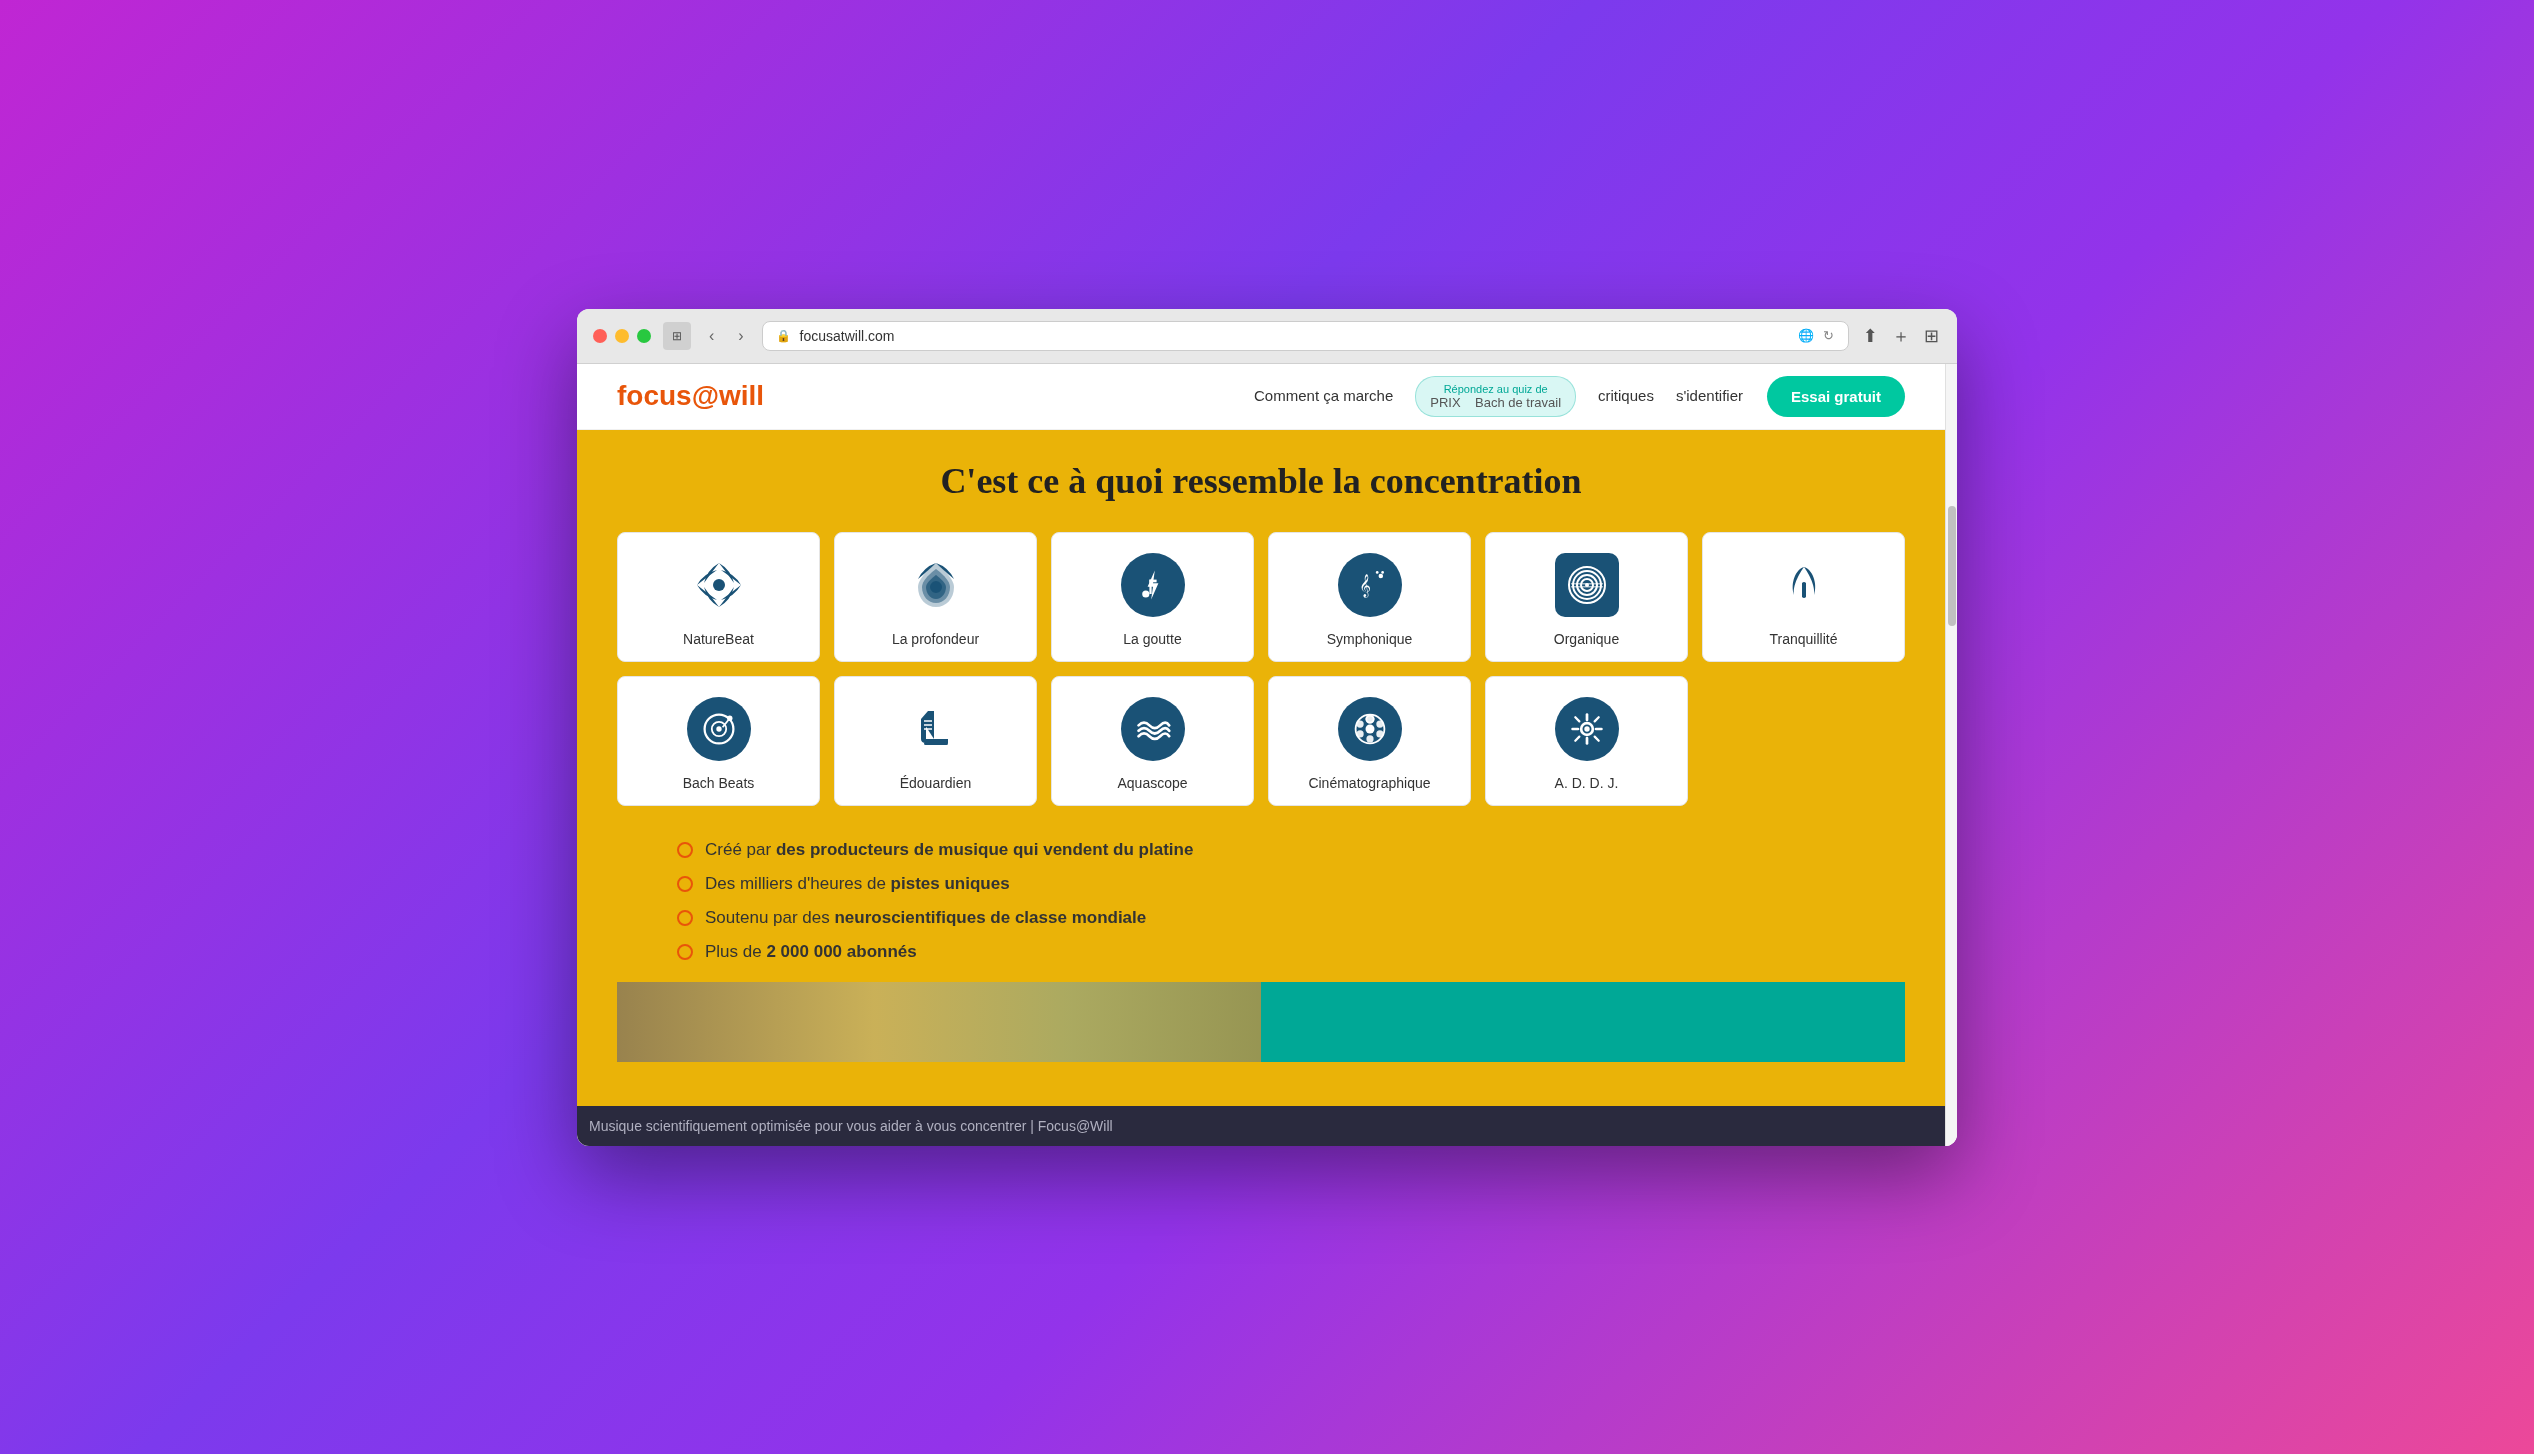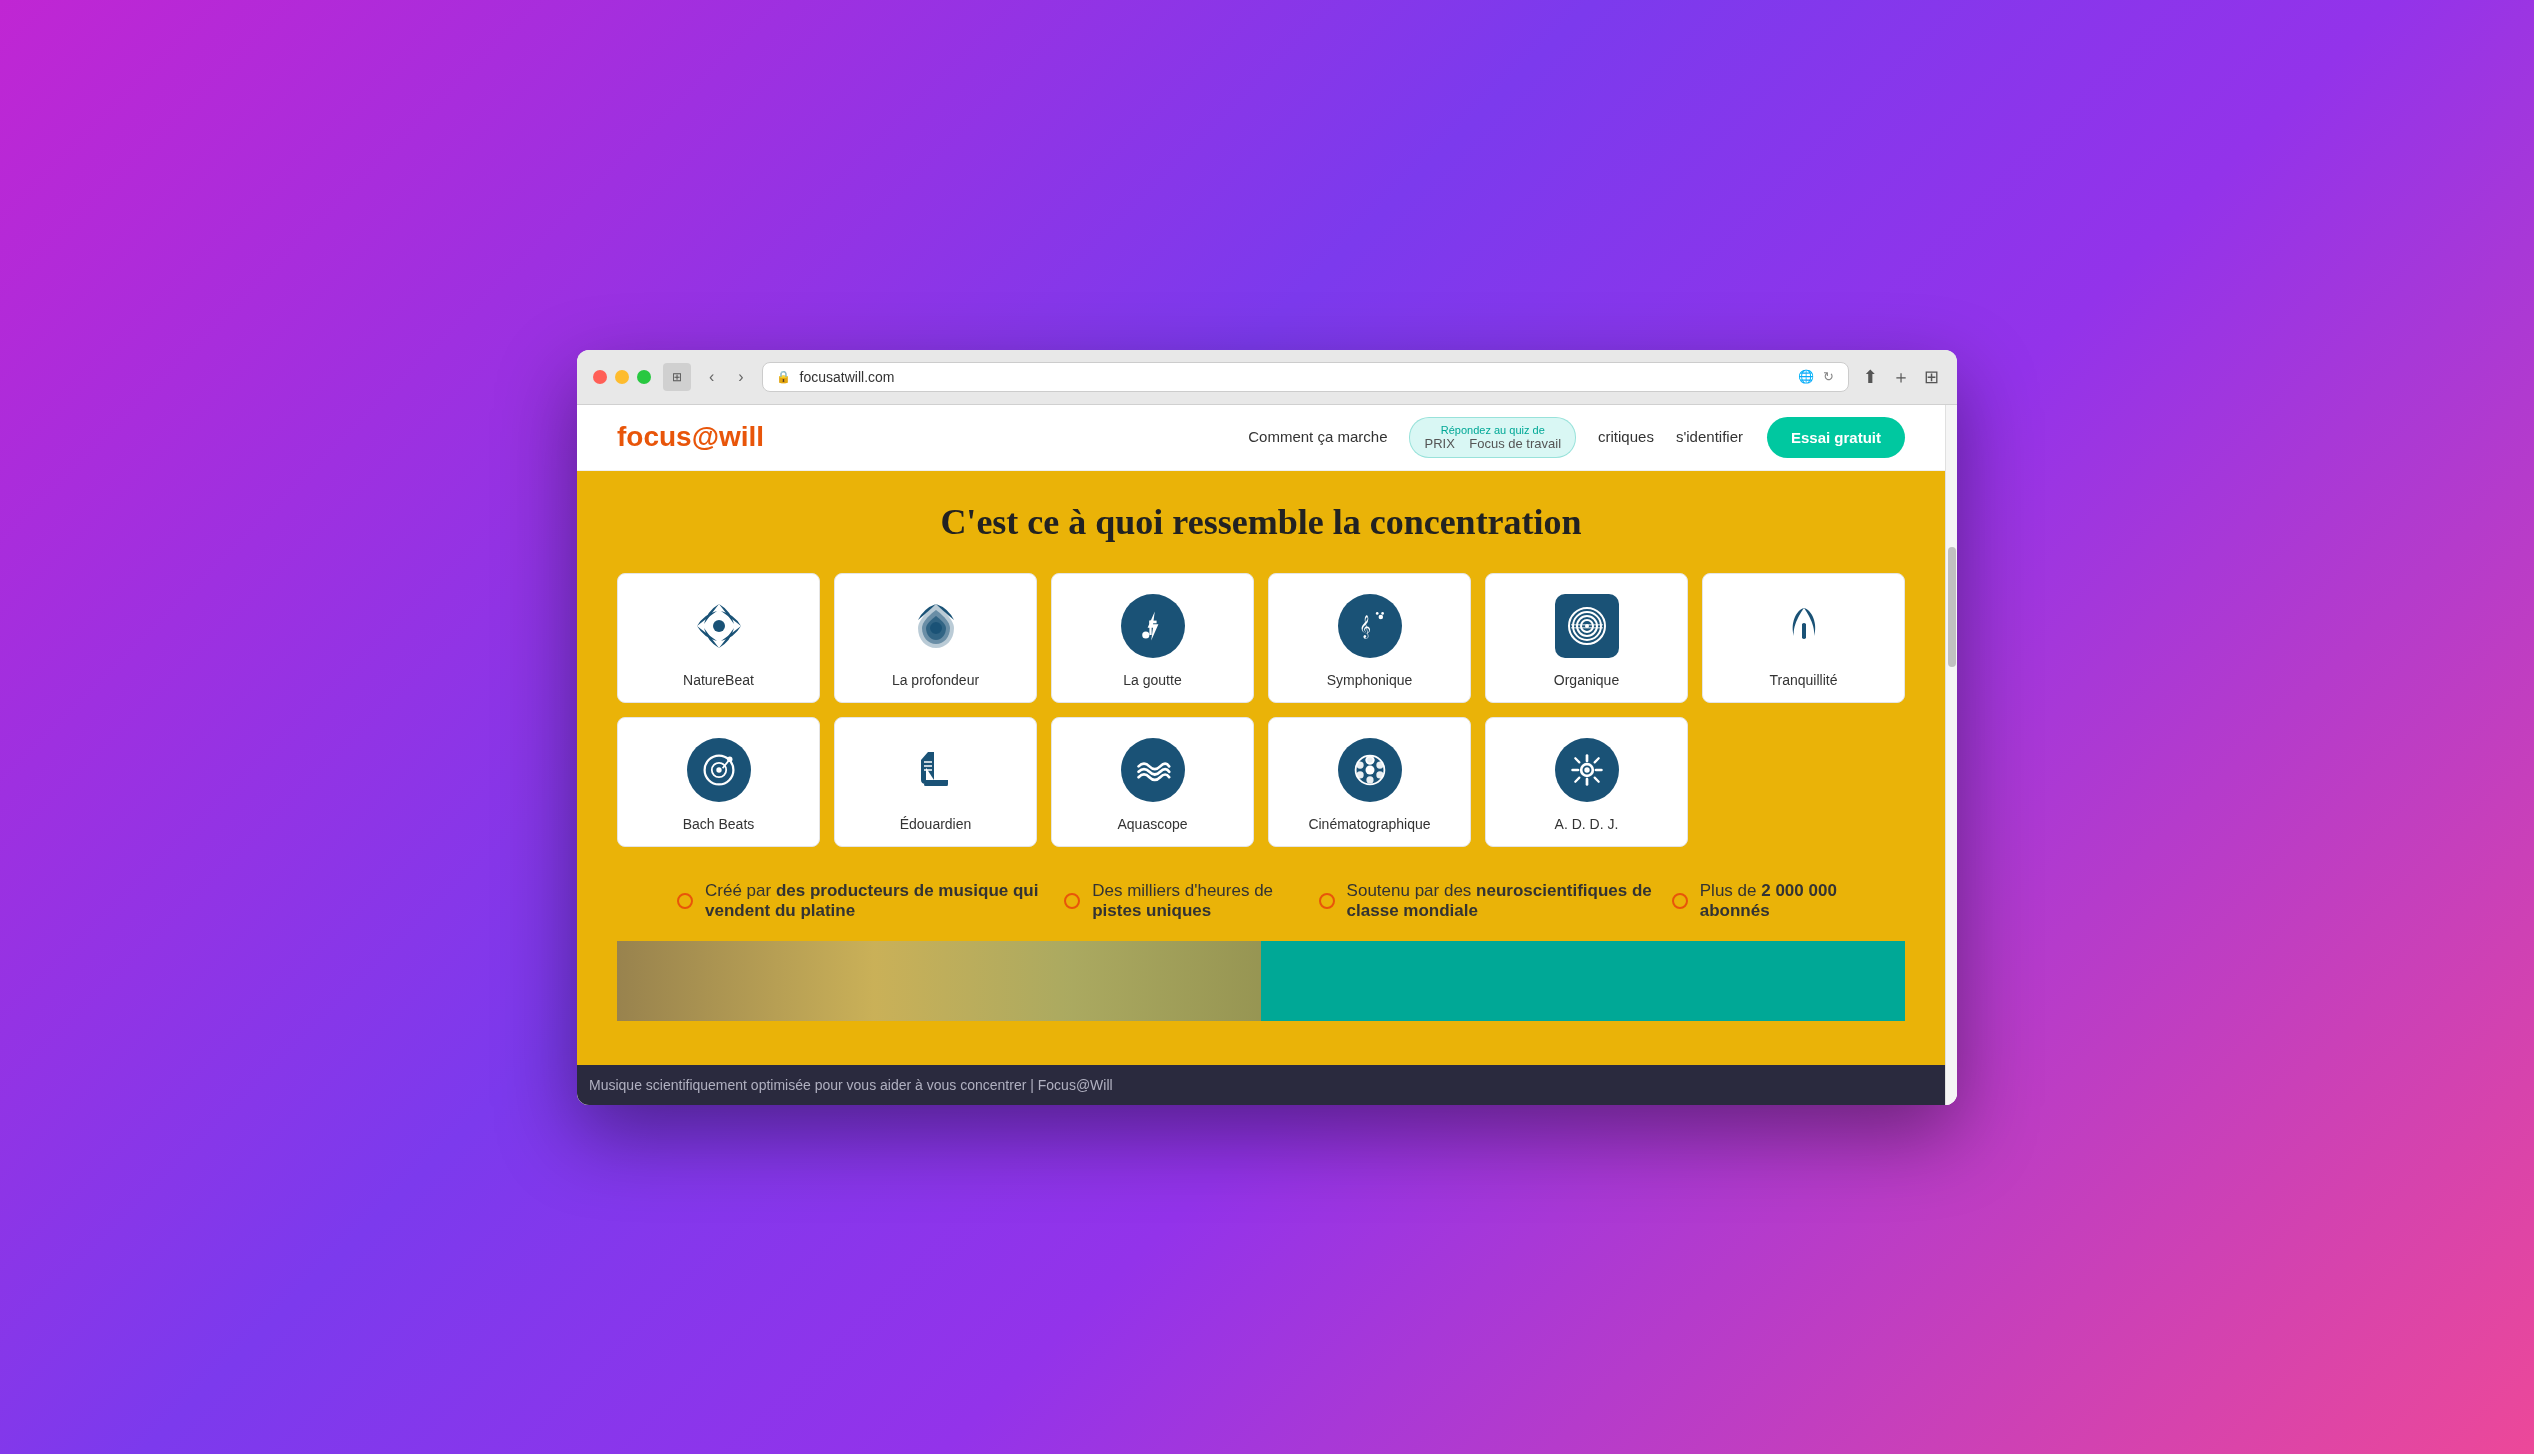--- a/index.html
+++ b/index.html
@@ -238,21 +238,21 @@
       color: #333;
       text-align: center;
       font-weight: 400;
     }
 
     
     .features-list {
       list-style: none;
       padding: 20px 60px;
       display: flex;
-      flex-direction: row;
+      flex-direction: column;
       gap: 14px;
     }
     .feature-item {
       display: flex;
       align-items: center;
       gap: 12px;
       font-size: 17px;
       color: #333;
     }
     .feature-bullet {
@@ -321,21 +321,21 @@
       <nav class="nav">
         <a class="logo" href="#">focus@will</a>
         <ul class="nav-links">
           <li><a href="#">Comment ça marche</a></li>
           <li>
             <div class="nav-quiz-badge">
               <span class="quiz-label">Répondez au quiz de</span>
               <span class="quiz-sub">
                 <span>PRIX</span>
                 &nbsp;&nbsp;
-                <span>Focus de travail</span>
+                <span>Bach de travail</span>
               </span>
             </div>
           </li>
           <li><a href="#">critiques</a></li>
           <li><a href="#">s'identifier</a></li>
         </ul>
         <button class="btn-essai">Essai gratuit</button>
       </nav>
 
       <div class="main-content">

